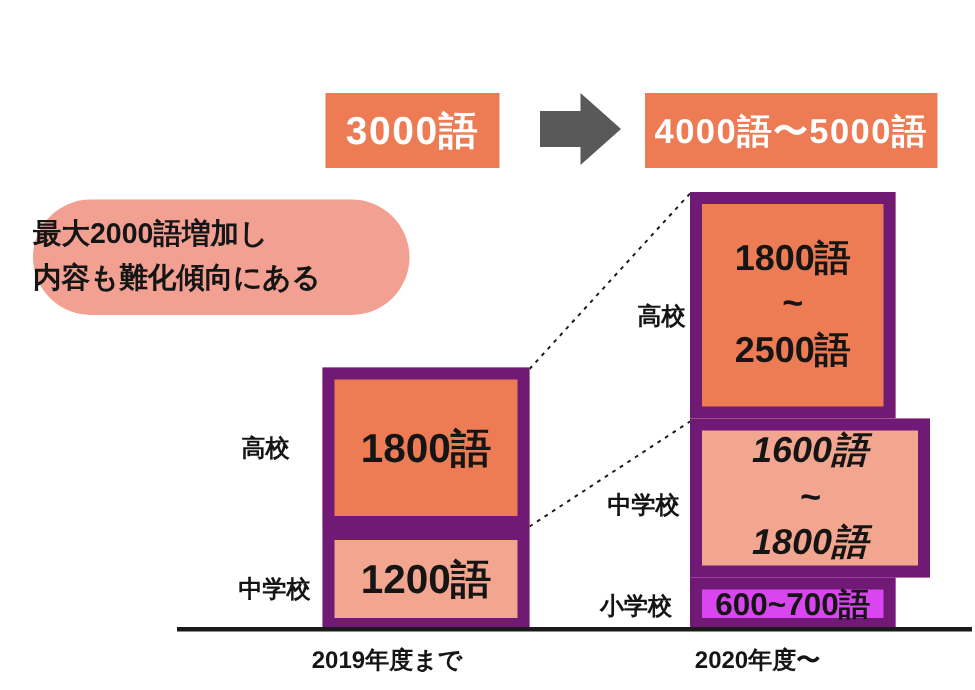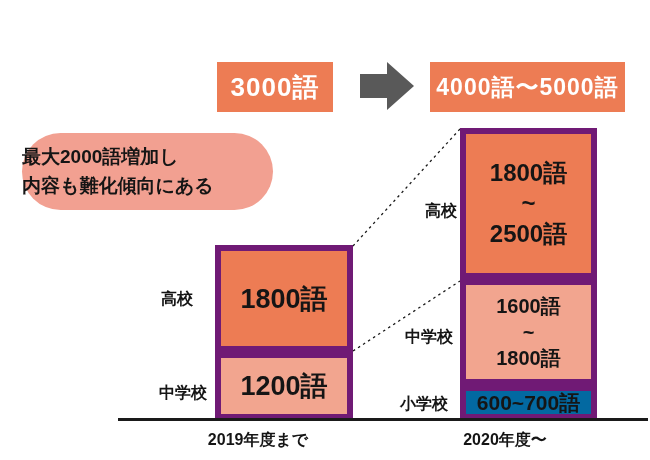--- a/index.html
+++ b/index.html
@@ -15,32 +15,32 @@
   .box-before { left:217px; top:62px; width:116px; height:50px; font-size:26px; }
   .box-after  { left:430px; top:62px; width:195px; height:50px; font-size:23px; }
   .arrow-svg  { position:absolute; left:360px; top:62px; width:54px; height:48px; }
   .callout {
     position:absolute; left:22px; top:133px; width:251px; height:77px;
     background:#F2A091; border-radius:40px;
     display:flex; flex-direction:column; align-items:flex-start; justify-content:center;
     font-size:19px; font-weight:bold; line-height:1.5;
   }
   .seg {
-    position:absolute; border:6px solid #701a75;
+    position:absolute; border:8px solid #701a75;
     display:flex; flex-direction:column; align-items:center; justify-content:center;
     font-weight:bold; text-align:center; row-gap:4px;
   }
   .seg-orange { background:#ED7C54; }
   .seg-salmon { background:#F2A58F; }
-  .seg-yellow { background:#0369a1; }
+  .seg-yellow { background:#d946ef; }
 
   .bar-2019-top    { left:215px; top:245px; width:138px; height:107px; font-size:27px; }
   .bar-2019-bottom { left:215px; top:352px; width:138px; height:68px;  font-size:27px; }
   .bar-2020-top    { left:460px; top:128px; width:137px; height:151px; font-size:24px; line-height:1.1; }
-  .bar-2020-mid    { left:460px; top:279px; width:137px; height:106px; font-size:20px; line-height:1.1; }
+  .bar-2020-mid    { left:460px; top:279px; width:160px; height:106px; font-size:24px; line-height:1.1;font-style:italic; }
   .bar-2020-bottom { left:460px; top:385px; width:137px; height:35px;  font-size:21px; }
 
   .side-label { position:absolute; font-size:16px; font-weight:bold; white-space:nowrap; }
   .lbl-2019-koukou   { right:457px; top:289px; }
   .lbl-2019-chugaku  { right:443px; top:383px; }
   .lbl-2020-koukou   { right:193px; top:201px; }
   .lbl-2020-chugaku  { right:197px; top:327px; }
   .lbl-2020-shogaku  { right:202px; top:394px; }
 
   .baseline { position:absolute; left:118px; top:418px; width:530px; height:3px; background:#1A1A1A; }

